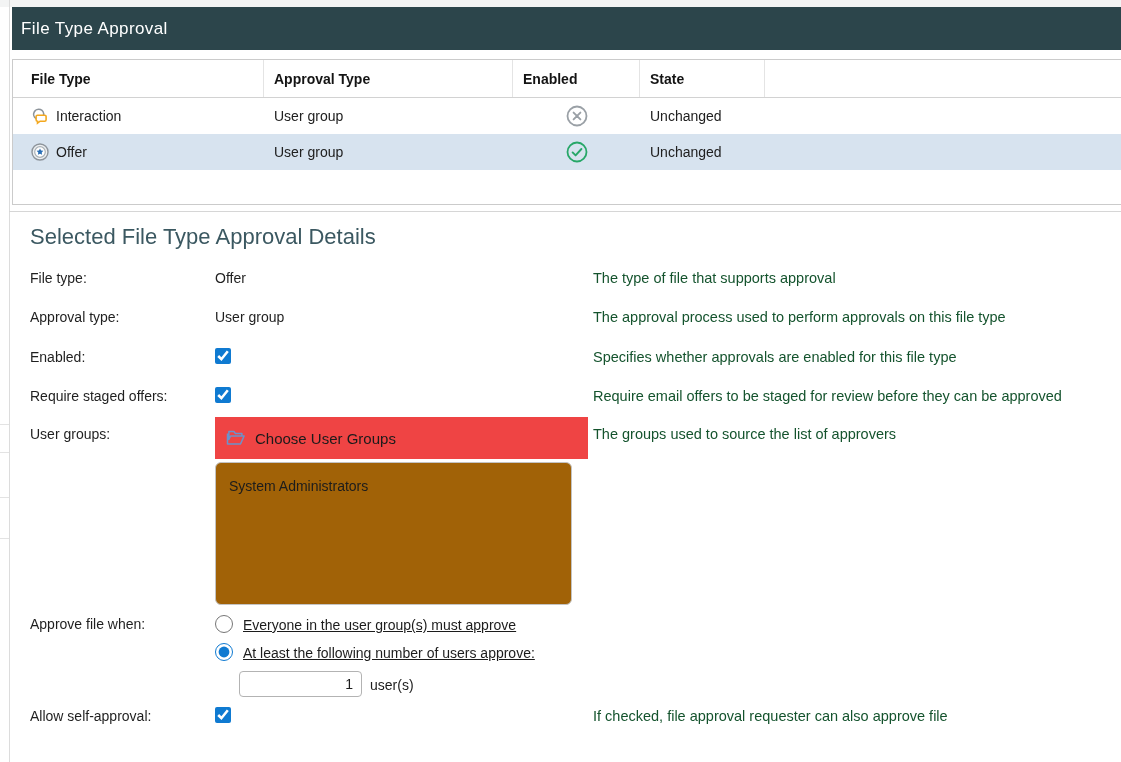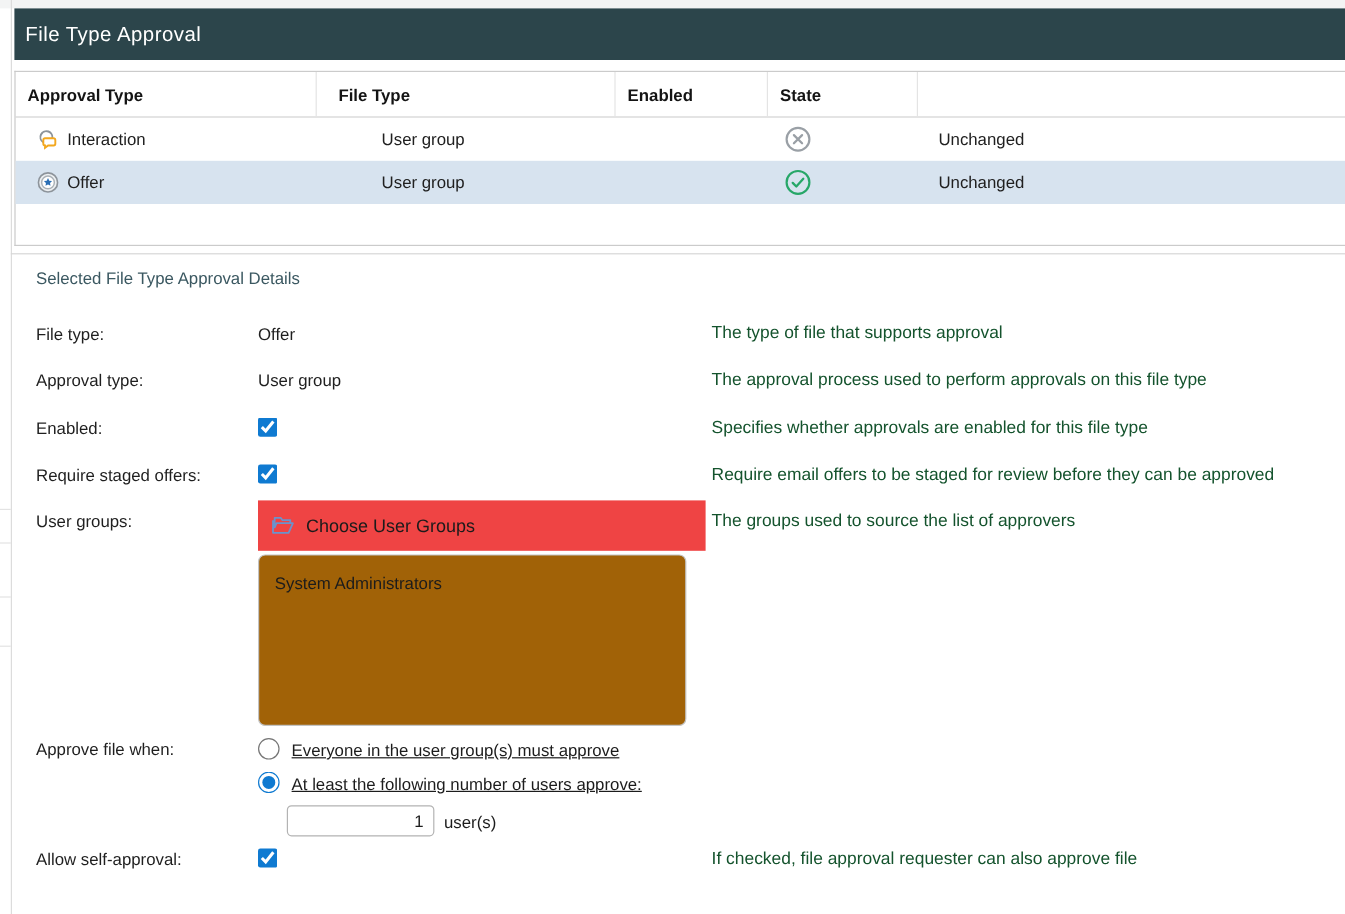--- a/index.html
+++ b/index.html
@@ -18,31 +18,31 @@
     background:#2c454b; display:flex; align-items:center; }
   .title-bar .title { color:#fff; font-size:17px; font-weight:500; letter-spacing:.4px; padding-left:9px; }
 
   
   .ftable { position:absolute; left:12px; top:59px; width:1109px; height:146px;
     background:#fff; border-top:1px solid #cbcbcb; border-left:1px solid #cbcbcb; border-bottom:1px solid #cbcbcb; }
   .trow { display:grid; grid-template-columns:251px 249px 127px 125px 1fr; align-items:center; }
   .thead { height:38px; border-bottom:1px solid #d2d2d2; }
   .thead .tcell { font-size:14px; font-weight:600; color:#141414; height:100%; display:flex; align-items:center; border-right:1px solid #e4e4e4; }
   .thead .tcell:last-child { border-right:none; }
-  .tbody-row { height:36px; font-size:14px; color:#202020; cursor:default;gap:44px; }
+  .tbody-row { height:36px; font-size:14px; color:#202020; cursor:default; }
   .tbody-row.selected { background:#d7e3ef; }
   .tcell { padding-left:10px; }
   .tcell.first { padding-left:18px; display:flex; align-items:center; gap:7px; }
   .thead .tcell.first { padding-left:18px; }
   .tcell.center-icon { display:flex; justify-content:center; padding-left:0; }
 
   .divider { position:absolute; left:9px; top:211px; width:1112px; height:1px; background:#d6d6d6; }
 
   
-  .details-heading { position:absolute; left:30px; top:224px; font-size:14px; font-weight:500; color:#3b5861;text-align:center; }
+  .details-heading { position:absolute; left:30px; top:224px; font-size:22px; font-weight:500; color:#3b5861;text-align:center; }
   .flabel { position:absolute; left:30px; font-size:14px; color:#1f1f1f; }
   .fvalue { position:absolute; left:215px; font-size:14px; color:#1f1f1f; }
   .fhelp  { position:absolute; left:593px; font-size:14.5px; color:#14532d; }
 
   input[type="checkbox"] { position:absolute; left:215px; width:16px; height:16px; accent-color:#0f7ad1; cursor:pointer; }
   input[type="radio"] { position:absolute; left:215px; width:18px; height:18px; accent-color:#0f7ad1; cursor:pointer; }
   .radio-label { position:absolute; left:243px; font-size:14px; color:#1c1c1c;text-decoration:underline; }
 
   .choose-btn { position:absolute; left:215px; top:417px; width:373px; height:42px;
     background:#ef4444; display:flex; align-items:center; gap:9px; padding-left:11px; cursor:pointer; }
@@ -70,22 +70,22 @@
   <div class="left-tick" style="top:452px"></div>
   <div class="left-tick" style="top:497px"></div>
   <div class="left-tick" style="top:538px"></div>
 
   <div class="title-bar">
     <div class="title">File Type Approval</div>
   </div>
 
   <div class="ftable">
     <div class="trow thead">
+      <div class="tcell first">File Type</div>
       <div class="tcell">Approval Type</div>
-      <div class="tcell first">File Type</div>
       <div class="tcell">Enabled</div>
       <div class="tcell">State</div>
       <div class="tcell"></div>
     </div>
 
     <div class="trow tbody-row">
       <div class="tcell first">
         <span>
           <svg width="18" height="18" viewBox="0 0 18 18">
             <path d="M12.5 8.5 A5 5 0 1 0 5 11.5" fill="none" stroke="#8d949b" stroke-width="1.6"></path>

